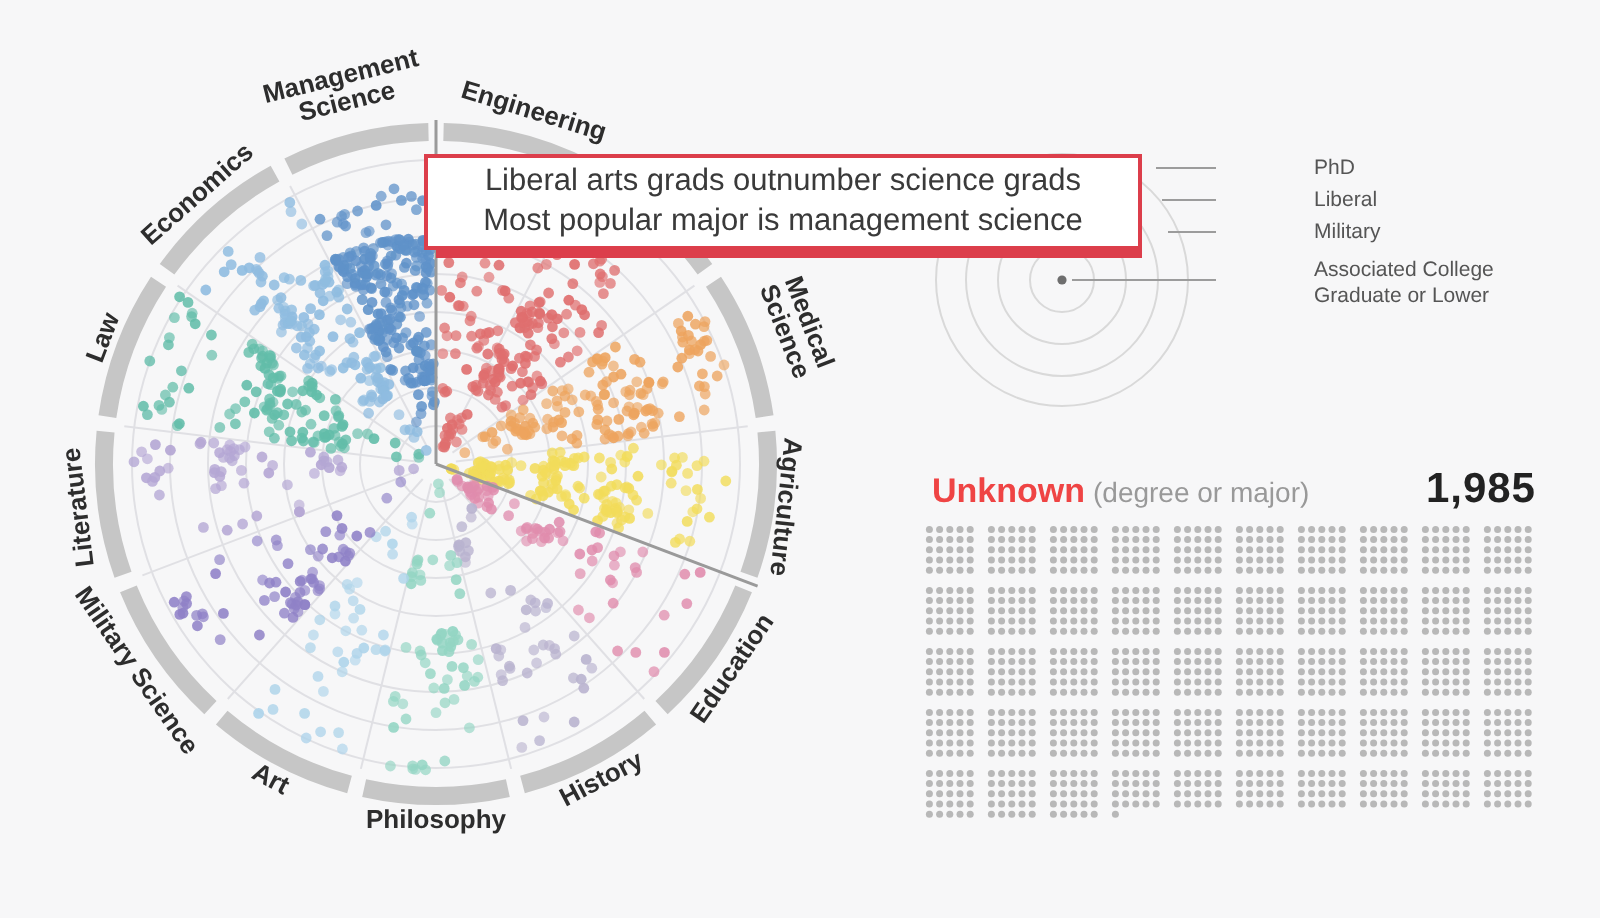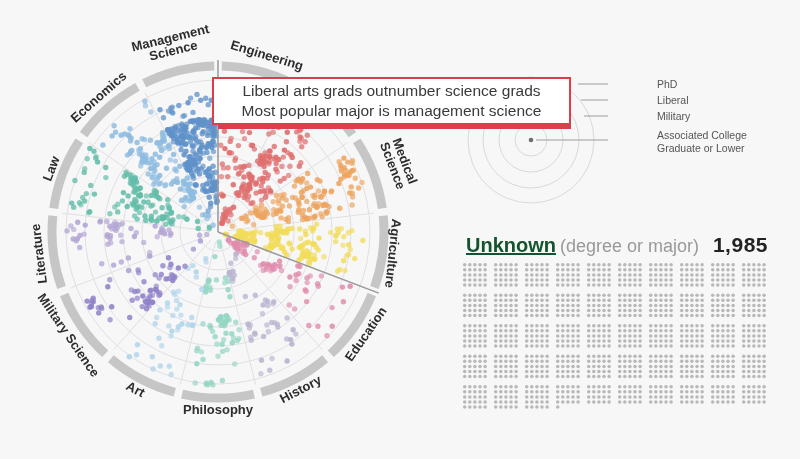--- a/index.html
+++ b/index.html
@@ -7,22 +7,22 @@
          font-family:"Liberation Sans",sans-serif;}
   .stage svg{position:absolute;left:0;top:0;}
   .callout{position:absolute;left:212px;top:77px;width:355px;background:#ffffff;
            border:2px solid #dc3e4b;text-align:center;padding:2px 0 2px 0;z-index:5;}
   .callout-line{font-size:15.5px;line-height:20px;color:#3a3a3a;white-space:nowrap;}
   .callout-bar{position:absolute;left:218px;top:122px;width:353px;height:7px;background:#dc3e4b;z-index:4;}
   .legend-label{position:absolute;left:613px;font-size:10.5px;line-height:13px;color:#555;z-index:3;margin-left:44px;}
   .legend-label.wide{width:118px;}
   .unknown-header{position:absolute;left:466px;top:233px;width:302px;display:flex;
                   justify-content:space-between;align-items:baseline;z-index:3;}
-  .unknown-title{font-size:20px;font-weight:bold;color:#14532d;text-decoration:underline;}
-  .unknown-subtitle{font-size:18px;color:#999;margin-left:4px;}
+  .unknown-title{font-size:17px;font-weight:bold;color:#ef4444;}
+  .unknown-subtitle{font-size:14px;color:#999;margin-left:4px;}
   .unknown-count{font-size:21px;font-weight:bold;color:#222;letter-spacing:0.5px;}
 </style>
 </head>
 <body>
 
 <div class="stage">
 
   <svg id="chart-svg" width="800" height="459" viewBox="0 0 800 459">
       <g>
         <circle cx="218" cy="232" r="19" fill="none" stroke="#e0e0e4" stroke-width="1"></circle>

